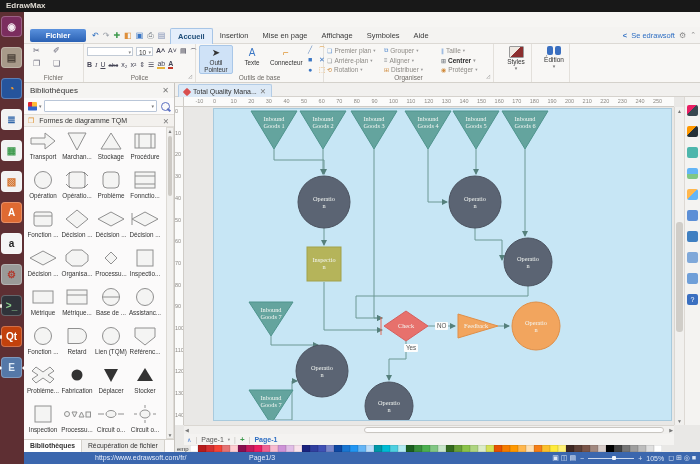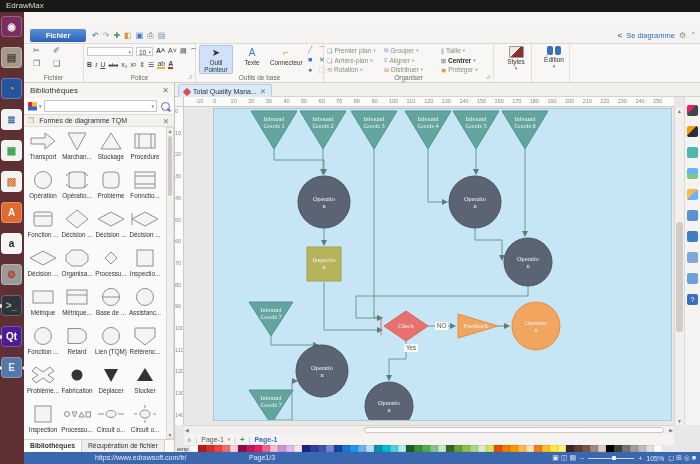--- a/index.html
+++ b/index.html
@@ -2,21 +2,21 @@
 <html><head>
 <meta charset="utf-8">
 <style>
   html,body{margin:0;padding:0;background:#222;}
   #app{position:relative;width:700px;height:464px;overflow:hidden;
        font-family:"Liberation Sans",sans-serif;background:#000;
        -webkit-font-smoothing:antialiased;}
   .r{position:absolute;}
   
   .topbar{left:0;top:0;width:700px;height:12px;background:#181818;color:#dedad2;
-          font-size:8px;font-weight:normal;line-height:12px;padding-left:6px;box-sizing:border-box;}
+          font-size:8px;font-weight:bold;line-height:12px;padding-left:6px;box-sizing:border-box;}
   
   .launcher{left:0;top:12px;width:24px;height:452px;background:#5e2f33;}
   .launch-slot{position:relative;width:24px;height:31px;}
   .launch-icon{position:absolute;left:1px;top:4px;width:21px;height:21px;border-radius:4px;
                font-size:10px;font-weight:bold;display:flex;align-items:center;justify-content:center;
                box-shadow:inset 0 0 0 1px rgba(255,255,255,.25);overflow:hidden;}
   .lmark-l,.lmark-r{position:absolute;top:12px;width:0;height:0;border:3px solid transparent;}
   .lmark-l{left:-1px;border-left-color:#fff;}
   .lmark-r{right:-1px;border-right-color:#fff;}
   .ldot{position:absolute;left:0;top:13px;width:2px;height:4px;background:#efe7df;border-radius:1px;}
@@ -187,21 +187,21 @@
         <div class="launch-icon" style="background: rgb(245, 245, 245); color: rgb(34, 34, 34);">a</div>
       </div>
       <div class="launch-slot">
         <div class="launch-icon" style="background: rgb(154, 154, 152); color: rgb(176, 58, 46);">⚙</div>
       </div>
       <div class="launch-slot">
         <div class="launch-icon" style="background: rgb(48, 51, 58); color: rgb(143, 209, 143);">&gt;_</div>
         <span class="ldot"></span>
       </div>
       <div class="launch-slot">
-        <div class="launch-icon" style="background: #4c1d95; color: rgb(255, 255, 255);">Qt</div>
+        <div class="launch-icon" style="background: #c2410c; color: rgb(255, 255, 255);">Qt</div>
         <span class="ldot"></span>
       </div>
       <div class="launch-slot">
         <div class="launch-icon" style="background: rgb(85, 120, 168); color: rgb(220, 232, 245);">E</div>
         <span class="lmark-l"></span>
         <span class="lmark-r"></span>
       </div>
     </div>
 
   <div class="r win">
@@ -211,23 +211,31 @@
       <div class="filebtn">Fichier</div>
       <div class="qa">
           <span style="color: rgb(46, 111, 192);">↶</span>
           <span style="color: rgb(154, 160, 168);">↷</span>
           <span style="color: rgb(63, 155, 79);">✚</span>
           <span style="color: rgb(222, 143, 58);">◧</span>
           <span style="color: rgb(58, 118, 196);">▣</span>
           <span style="color: rgb(91, 102, 112);">⎙</span>
           <span style="color: rgb(116, 135, 176);">▤</span>
         </div>
+      <div class="tabs">
+          <span class="rtab active">Accueil</span>
+          <span class="rtab">Insertion</span>
+          <span class="rtab">Mise en page</span>
+          <span class="rtab">Affichage</span>
+          <span class="rtab">Symboles</span>
+          <span class="rtab">Aide</span>
+        </div>
       <div class="connect">
         <span class="share">&lt;</span>
-        <span class="lbl">Se diagramme</span>
+        <span class="lbl">Se edrawsoft</span>
         <span class="gear">⚙</span>
         <span class="pin">⌃</span>
       </div>
     </div>
 
     <div class="r ribbody">
       <div class="grp g-fichier">
         <div class="grp-body">
           <span class="ic" style="left:6px;top:1px;">✂</span>
           <span class="ic" style="left:26px;top:1px;">✐</span>

